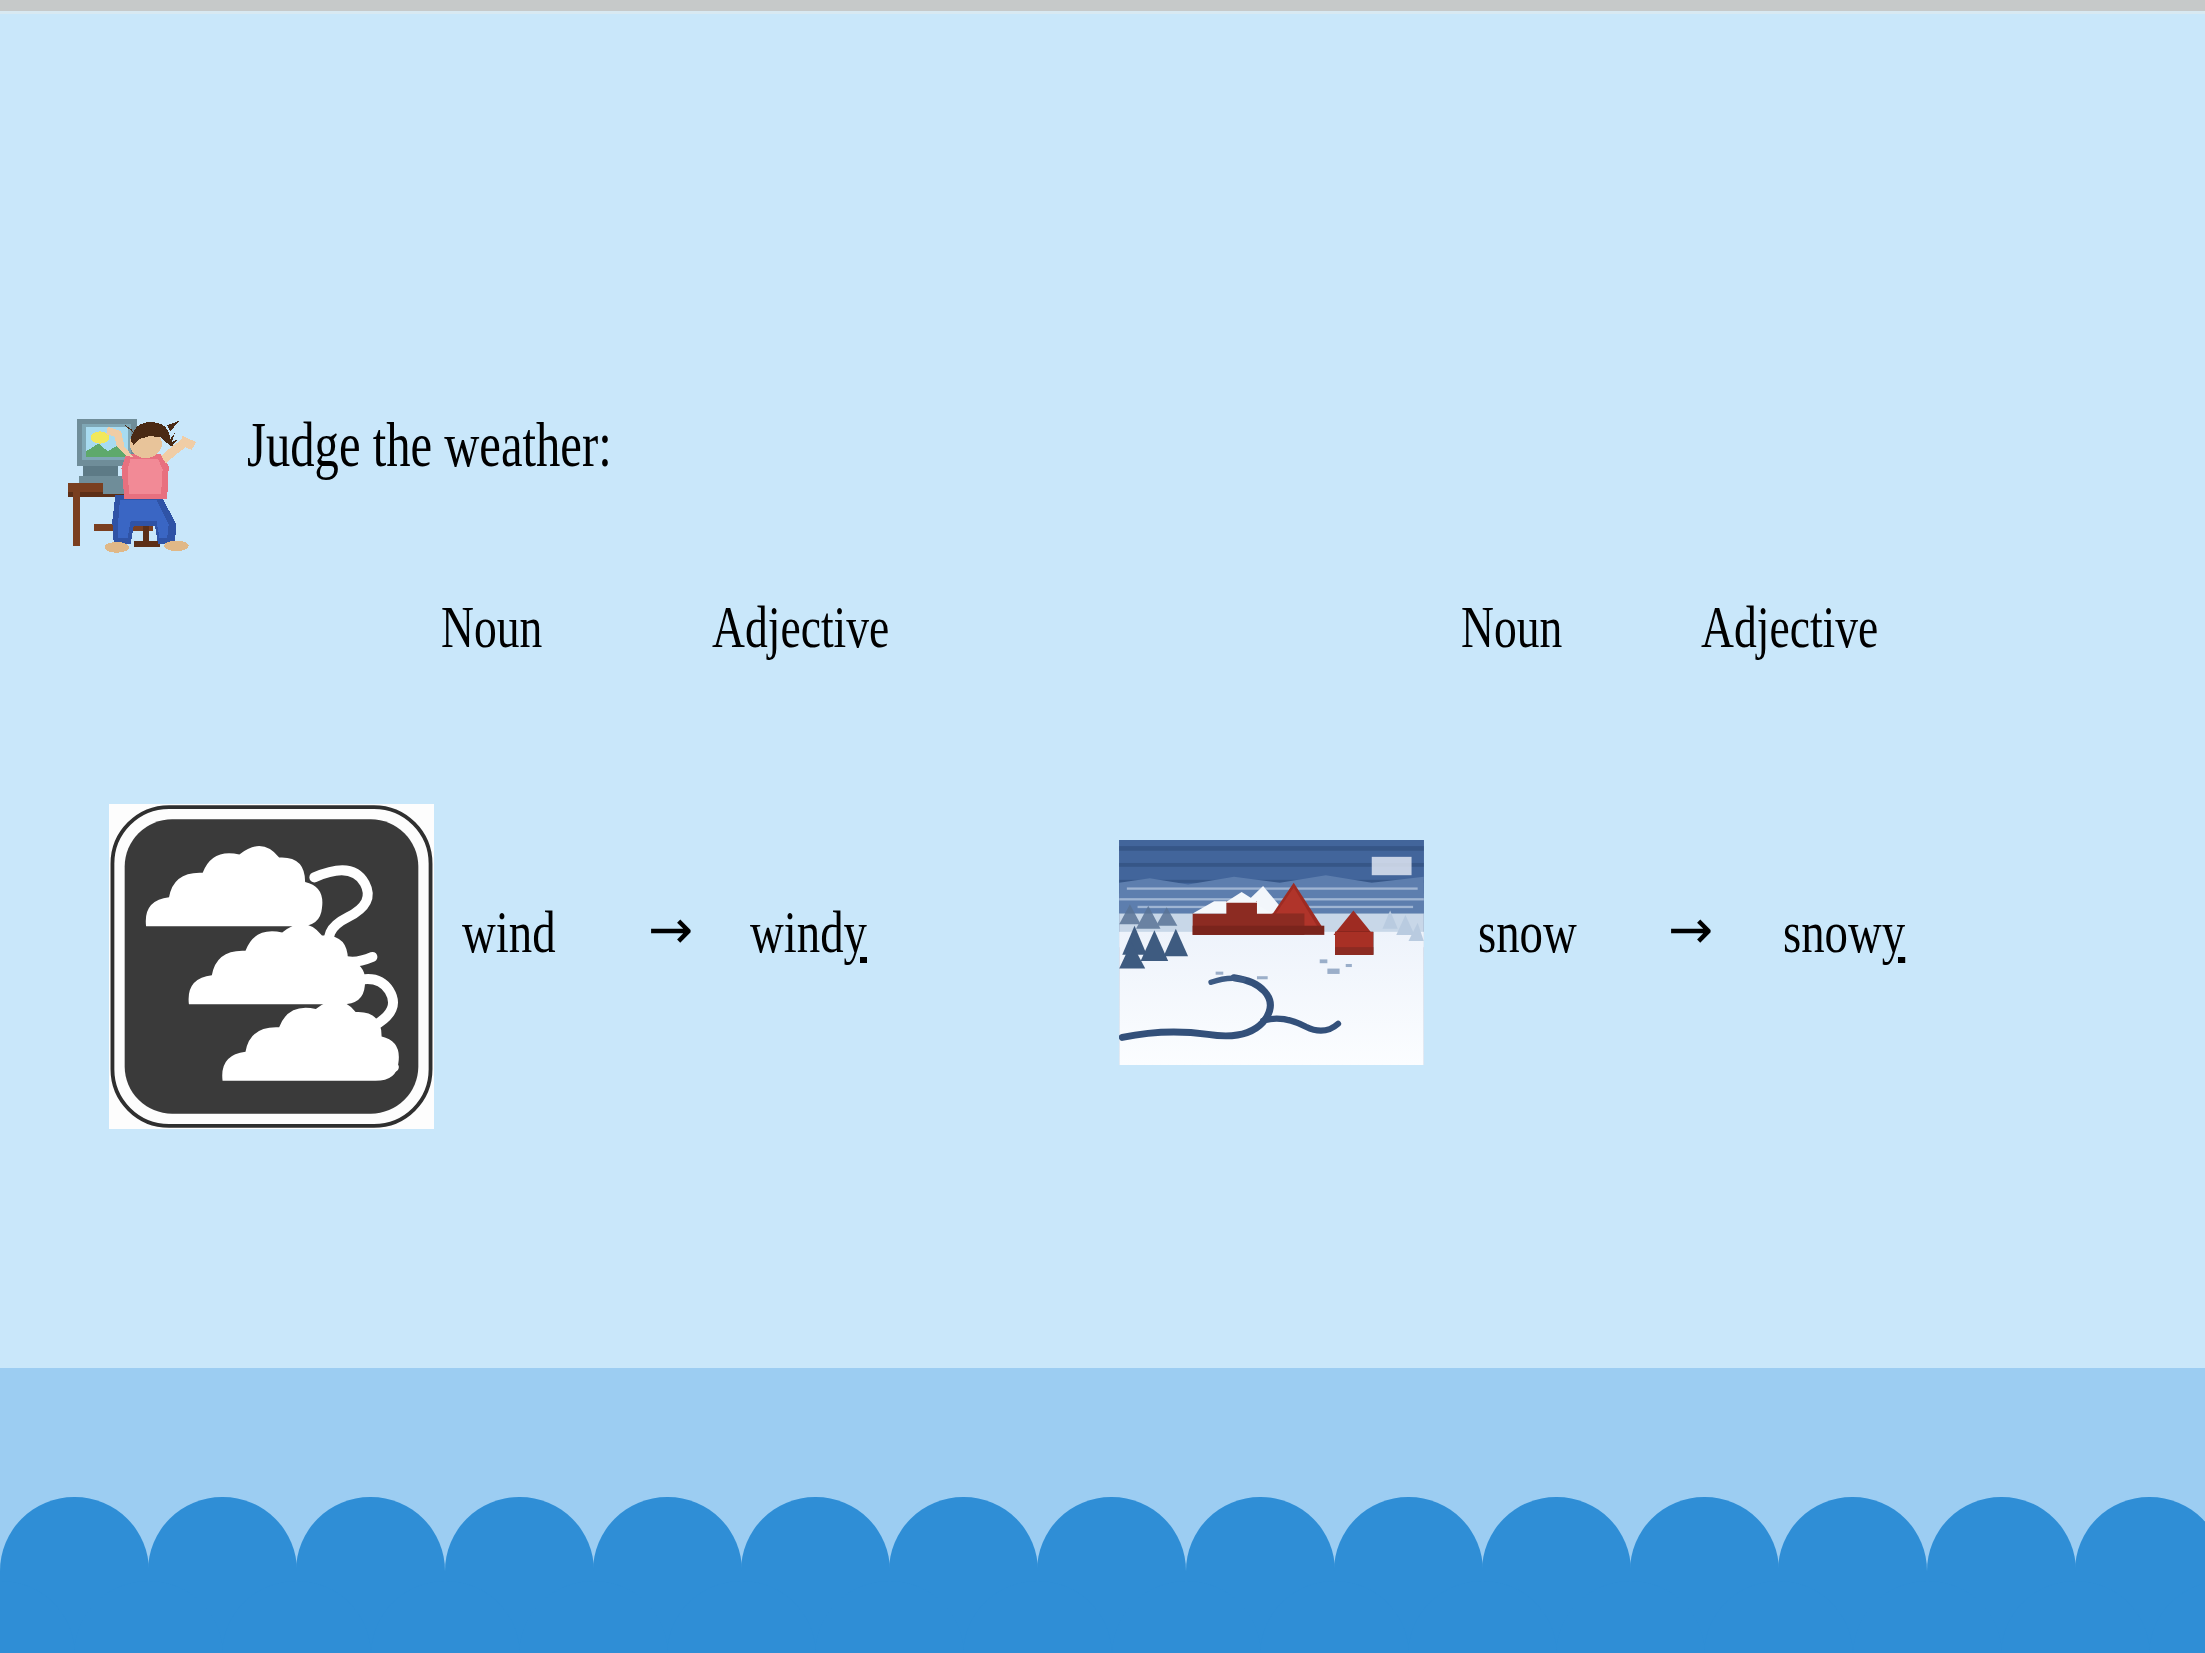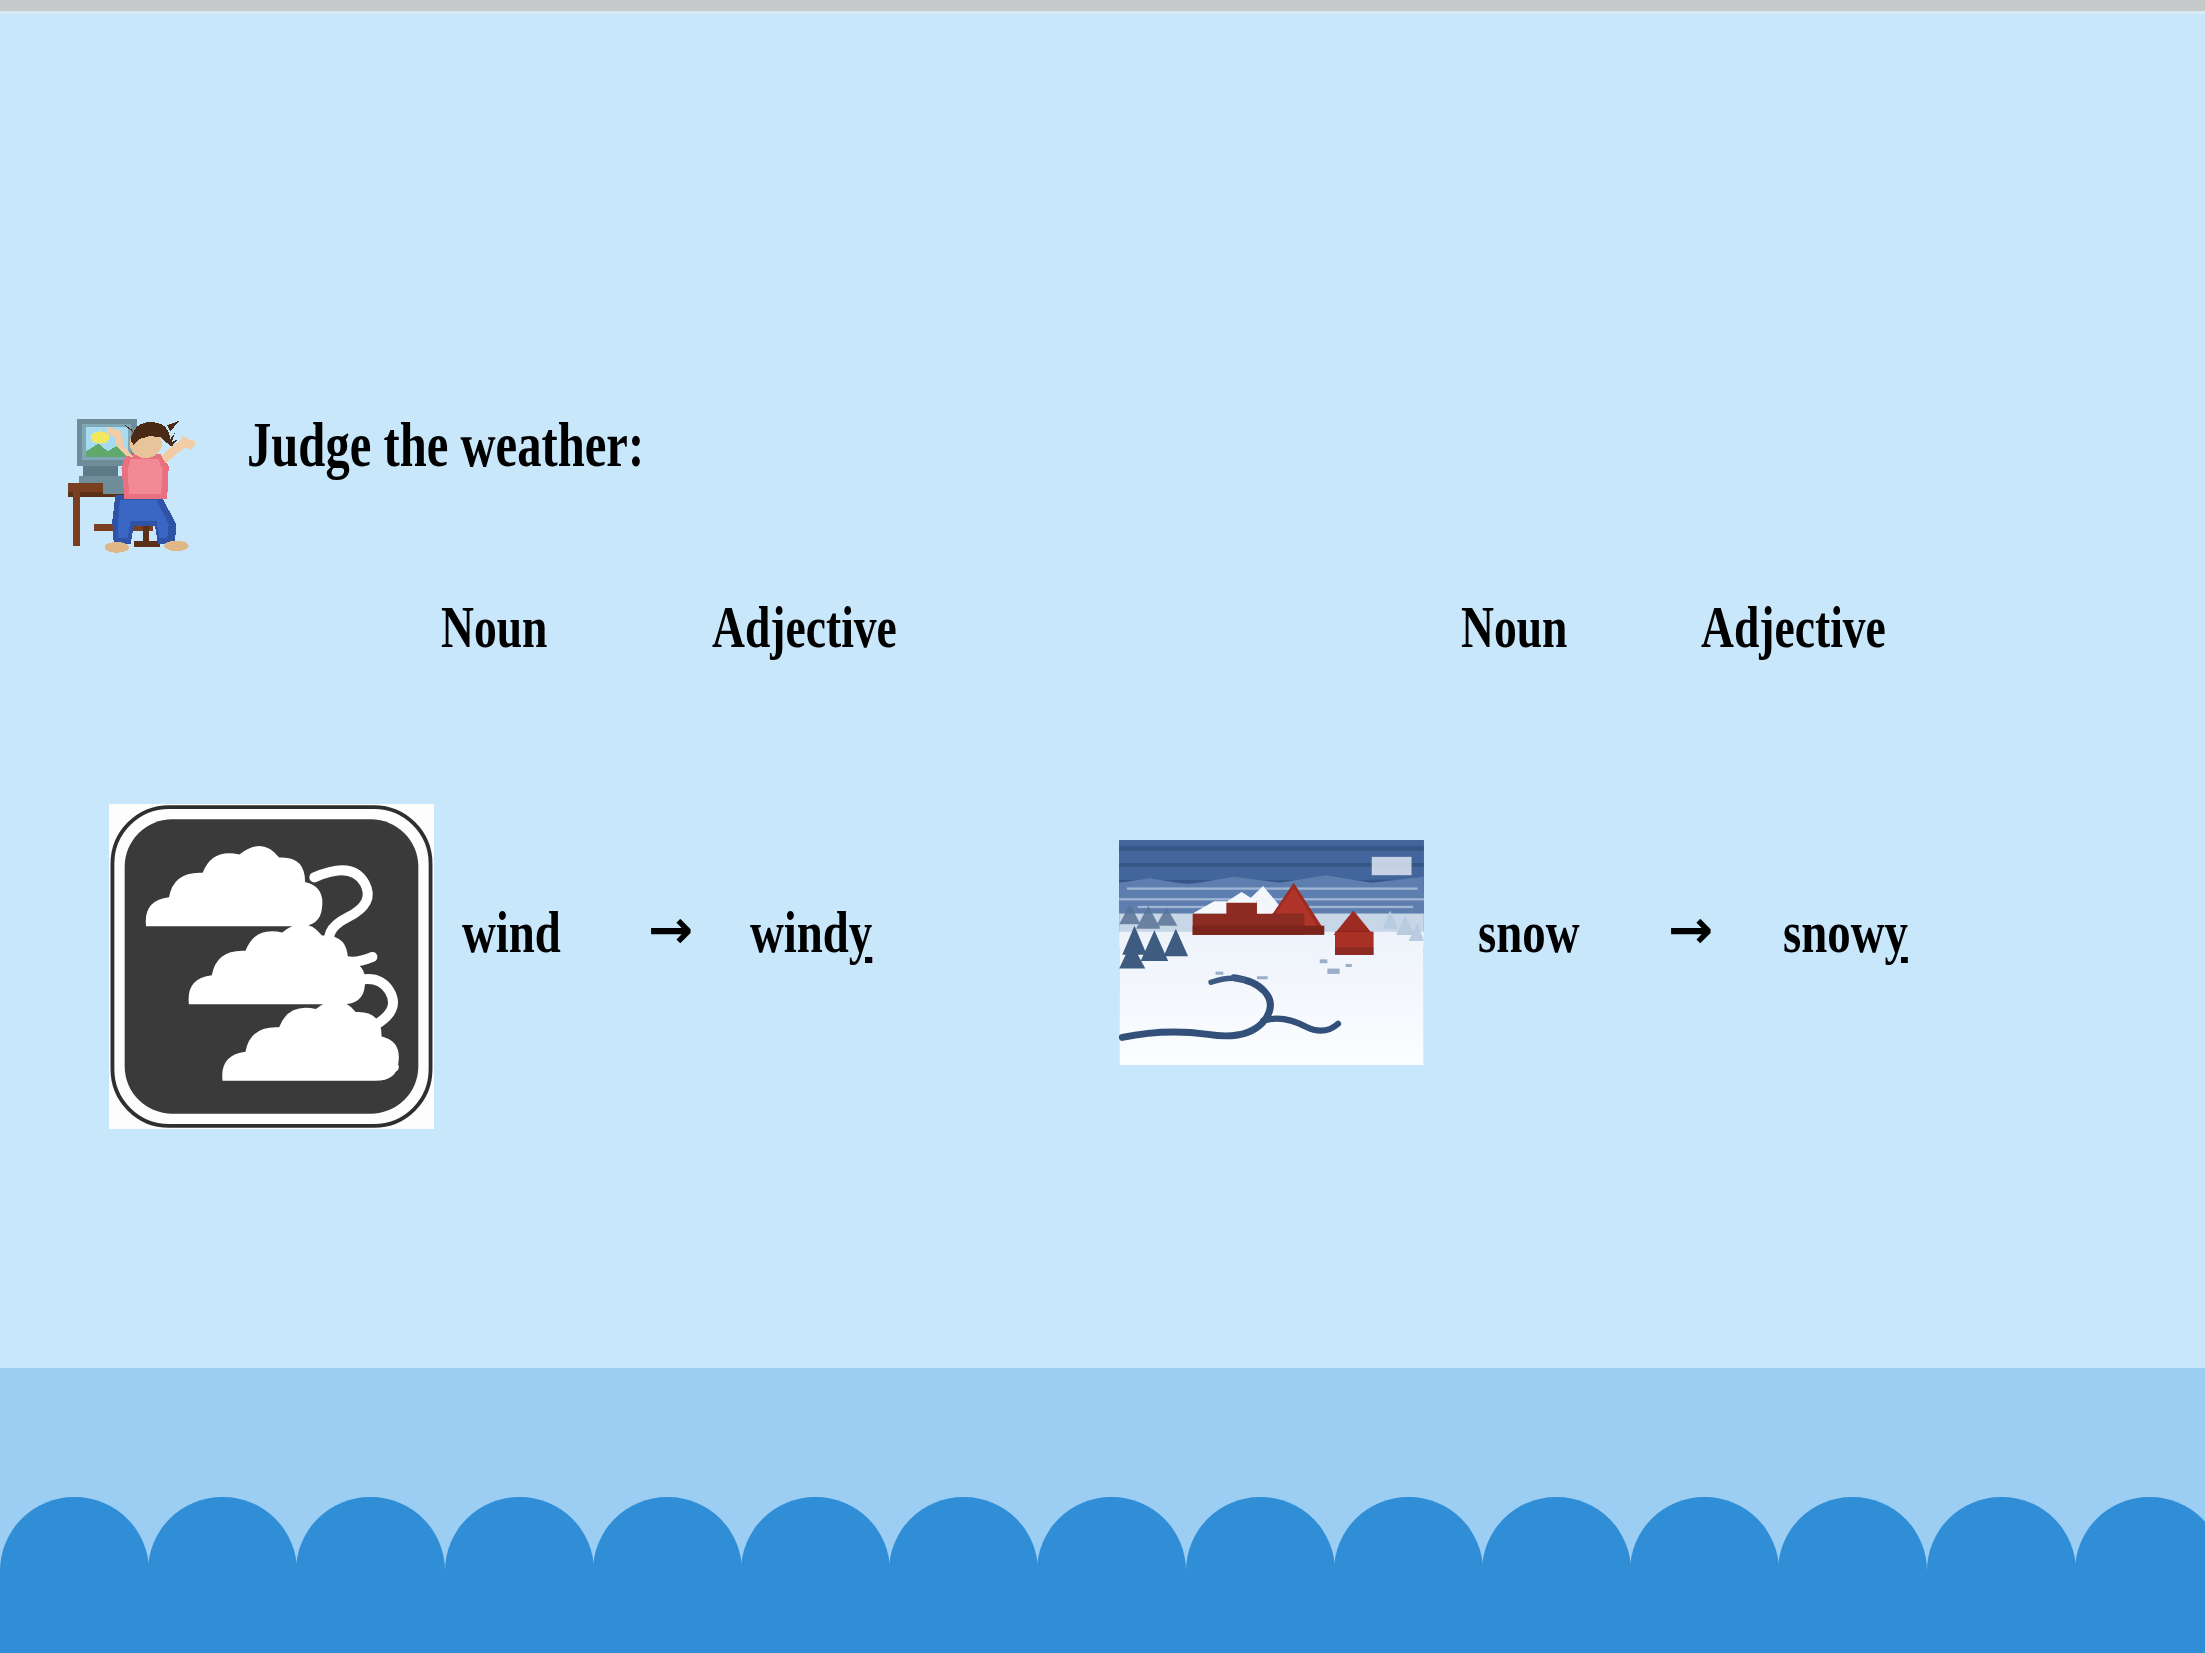--- a/index.html
+++ b/index.html
@@ -3,21 +3,21 @@
 <meta charset="utf-8">
 <style>
   html,body{margin:0;padding:0;}
   body{
     width:2205px;height:1654px;
     background:#c9e7fa;
     font-family:"Liberation Serif",serif;
     overflow:hidden;
     position:relative;
   }
-  .slide{position:absolute;inset:0;overflow:hidden;font-weight:bold;}
+  .slide{position:absolute;inset:0;overflow:hidden;}
 
   
   .top-strip{
     position:absolute;top:0;left:0;width:2205px;height:10.7px;
     background:#c6c9c9;
   }
   .top-strip-hair{
     position:absolute;top:10.7px;left:0;width:2205px;height:3.8px;
     background:#d8e9f2;
   }

